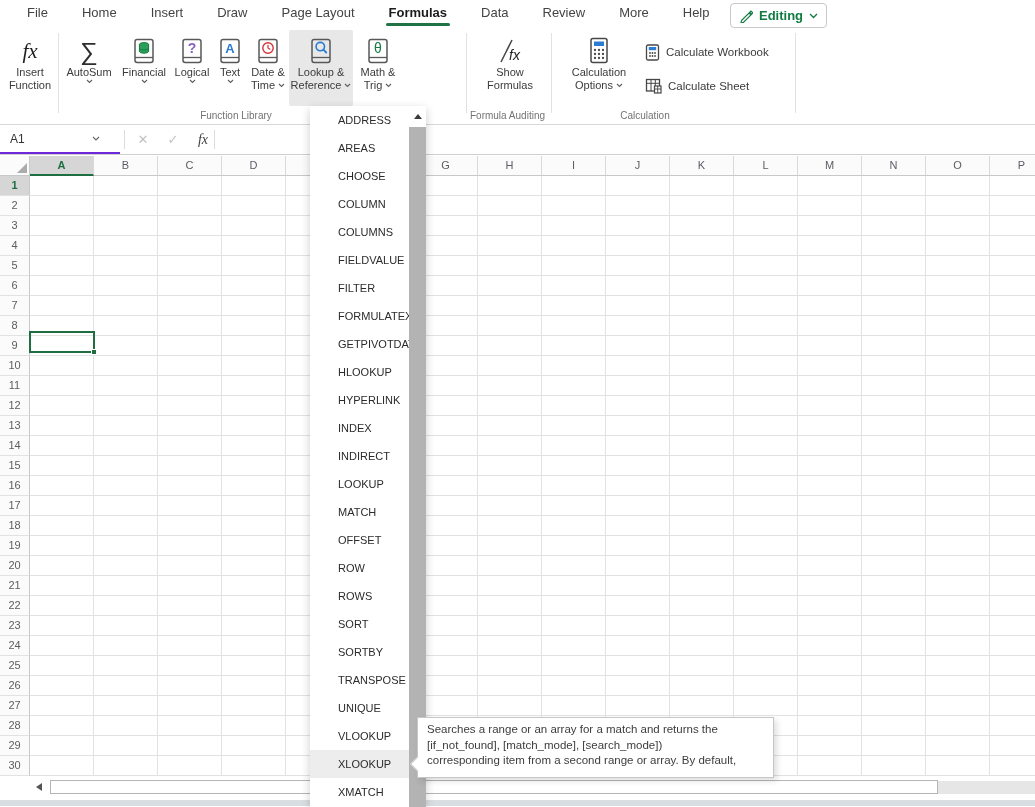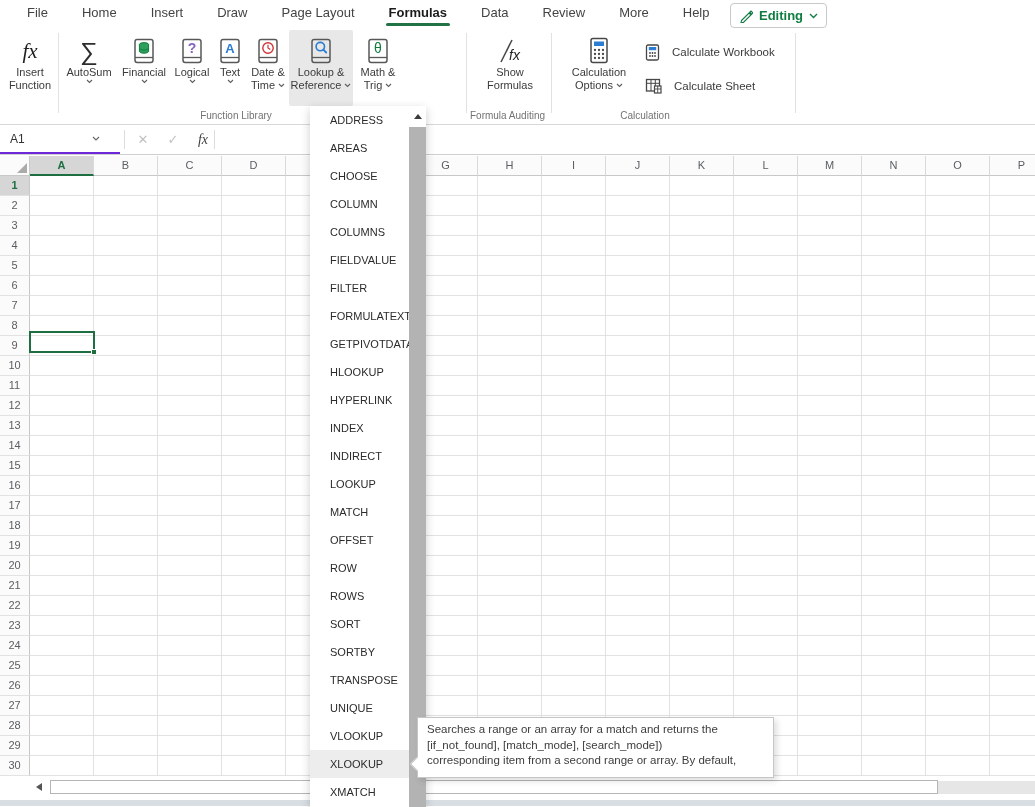--- a/index.html
+++ b/index.html
@@ -18,21 +18,21 @@
   .ribbon { position:absolute; left:0; top:28px; width:1035px; height:97px; background:#fff; border-bottom:1px solid #d8d8d8; }
   .rbtn { position:absolute; top:2px; height:76px; display:flex; flex-direction:column; align-items:center; padding-top:6px; border-radius:2px; }
   .rbtn .icon { height:30px; display:flex; align-items:center; justify-content:center; }
   .rbtn .l1, .rbtn .l2 { font-size:11px; line-height:13px; color:#3b3b3b; display:flex; align-items:center; gap:3px; white-space:nowrap; }
   .rbtn.pressed { background:#e8e8e8;text-align:right; }
   .fx-big { font-family:"Liberation Serif",serif; font-style:italic; font-size:21px; color:#1f1f1f; }
   .sigma { font-size:25px; color:#2d2d2d; line-height:26px; }
   .rdivider { position:absolute; top:5px; height:80px; width:1px; background:#e1e1e1; }
   .grouplabel { position:absolute; top:82px; font-size:10px; color:#737373; text-align:center; }
   .calc-stack { position:absolute; left:645px; top:12px; display:flex; flex-direction:column; gap:10px; }
-  .smallbtn { display:flex; align-items:center; gap:12px; font-size:11.5px; color:#3b3b3b; height:24px; }
+  .smallbtn { display:flex; align-items:center; gap:6px; font-size:11.5px; color:#3b3b3b; height:24px; }
 
   
   .formulabar { position:absolute; left:0; top:125px; width:1035px; height:30px; background:#fff; border-bottom:1px solid #cfcfcf; }
   .namebox { position:absolute; left:0; top:0; width:120px; height:29px; border-bottom:2px solid #6d28d9; display:flex; align-items:center; }
   .namebox input { width:92px; border:none; outline:none; font-size:12px; color:#333; padding-left:10px; font-family:inherit; }
   .fb-vline { position:absolute; top:5px; height:19px; width:1px; background:#dcdcdc; }
   .fb-ico { position:absolute; top:0; width:26px; height:29px; display:flex; align-items:center; justify-content:center; font-size:13px; color:#c2c2c2; }
   .fb-fx { font-family:"Liberation Serif",serif; font-style:italic; color:#3f3f3f; font-size:14px; }
   .fb-input { position:absolute; left:216px; top:1px; right:0; height:27px; border:none; outline:none; font-size:12px; font-family:inherit; }
 
@@ -57,21 +57,21 @@
   .hscroll { position:absolute; left:0; top:779px; width:1035px; height:17px; background:#fff; }
   .hs-track { position:absolute; left:938px; right:0; top:2px; bottom:2px; background:#e6e6e6; }
   .hs-thumb { position:absolute; left:50px; top:1px; width:888px; height:14px; background:#fff; border:1px solid #b5b5b5; }
   .hs-left { position:absolute; left:36px; top:4px; width:0; height:0; border-top:4.5px solid transparent; border-bottom:4.5px solid transparent; border-right:6px solid #555; }
   .bottomstrip { position:absolute; left:0; top:796px; width:1035px; height:11px; background:#fff; }
   .bottomstrip .band { position:absolute; left:0; top:4px; width:1035px; height:6px; background:#d9dee3; }
 
   
   .menu { position:absolute; left:310px; top:106px; width:116px; height:701px; background:#fff; box-shadow:0 3px 9px rgba(0,0,0,0.2); z-index:50; }
   .menu-items { position:absolute; left:0; top:0; width:99px; }
-  .menu-item { height:28px; line-height:28px; padding-left:20px; font-size:11px; color:#2b2b2b; white-space:nowrap; }
+  .menu-item { height:28px; line-height:28px; padding-left:28px; font-size:11px; color:#2b2b2b; white-space:nowrap; }
   .menu-item.highlight { background:#ededed; }
   .menu-sb { position:absolute; right:0; top:0; width:17px; height:701px; background:#f1f1f1; }
   .menu-sb .up { position:absolute; left:0; top:0; width:17px; height:21px; background:#fff; display:flex; align-items:center; justify-content:center; }
   .menu-sb .up i { width:0; height:0; border-left:4.5px solid transparent; border-right:4.5px solid transparent; border-bottom:5px solid #3b3b3b; }
   .menu-sb .thumb { position:absolute; left:0; top:21px; bottom:0; width:17px; background:#b3b3b3; }
 
   
   .tooltip { position:absolute; left:417px; top:717px; width:357px; background:#fff; border:1px solid #c6c6c6; box-shadow:3px 3px 6px rgba(0,0,0,0.13); padding:4px 9px 8px 9px; z-index:60; font-size:11.5px; line-height:15.6px; color:#3d3d3d; }
   .tooltip .arrow { position:absolute; left:-6px; top:41px; width:10px; height:10px; background:#fff; border-left:1px solid #c6c6c6; border-bottom:1px solid #c6c6c6; transform:rotate(45deg); }
 

